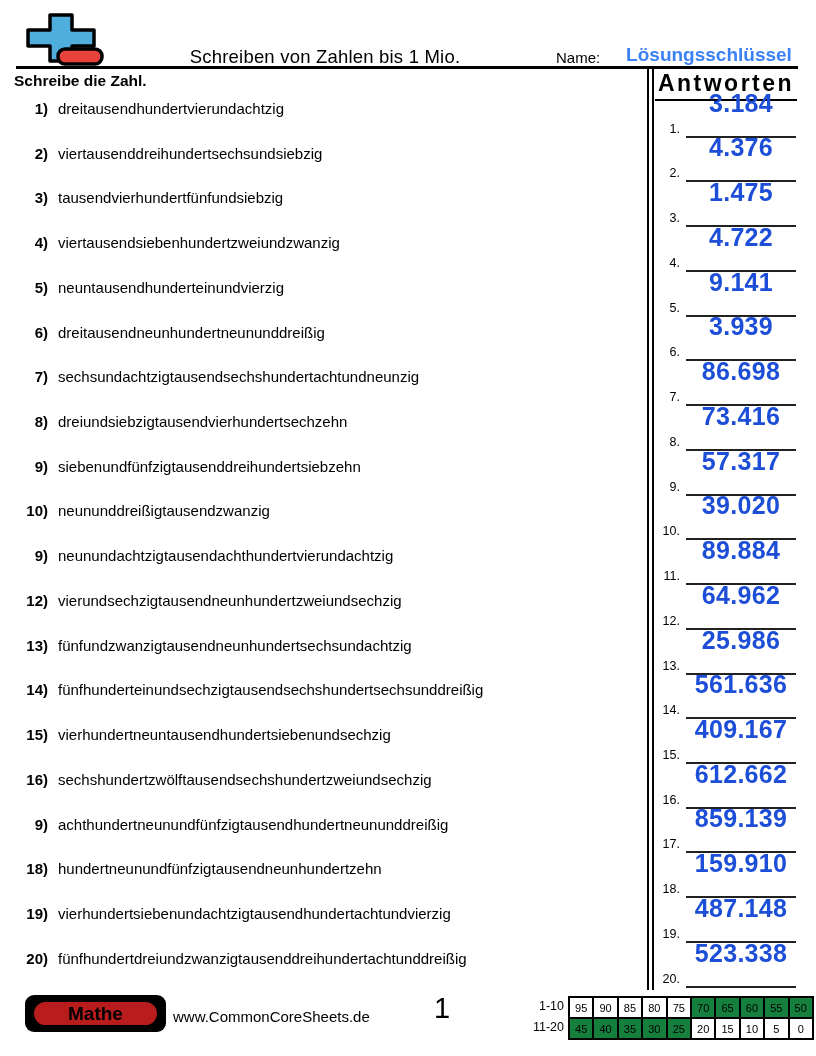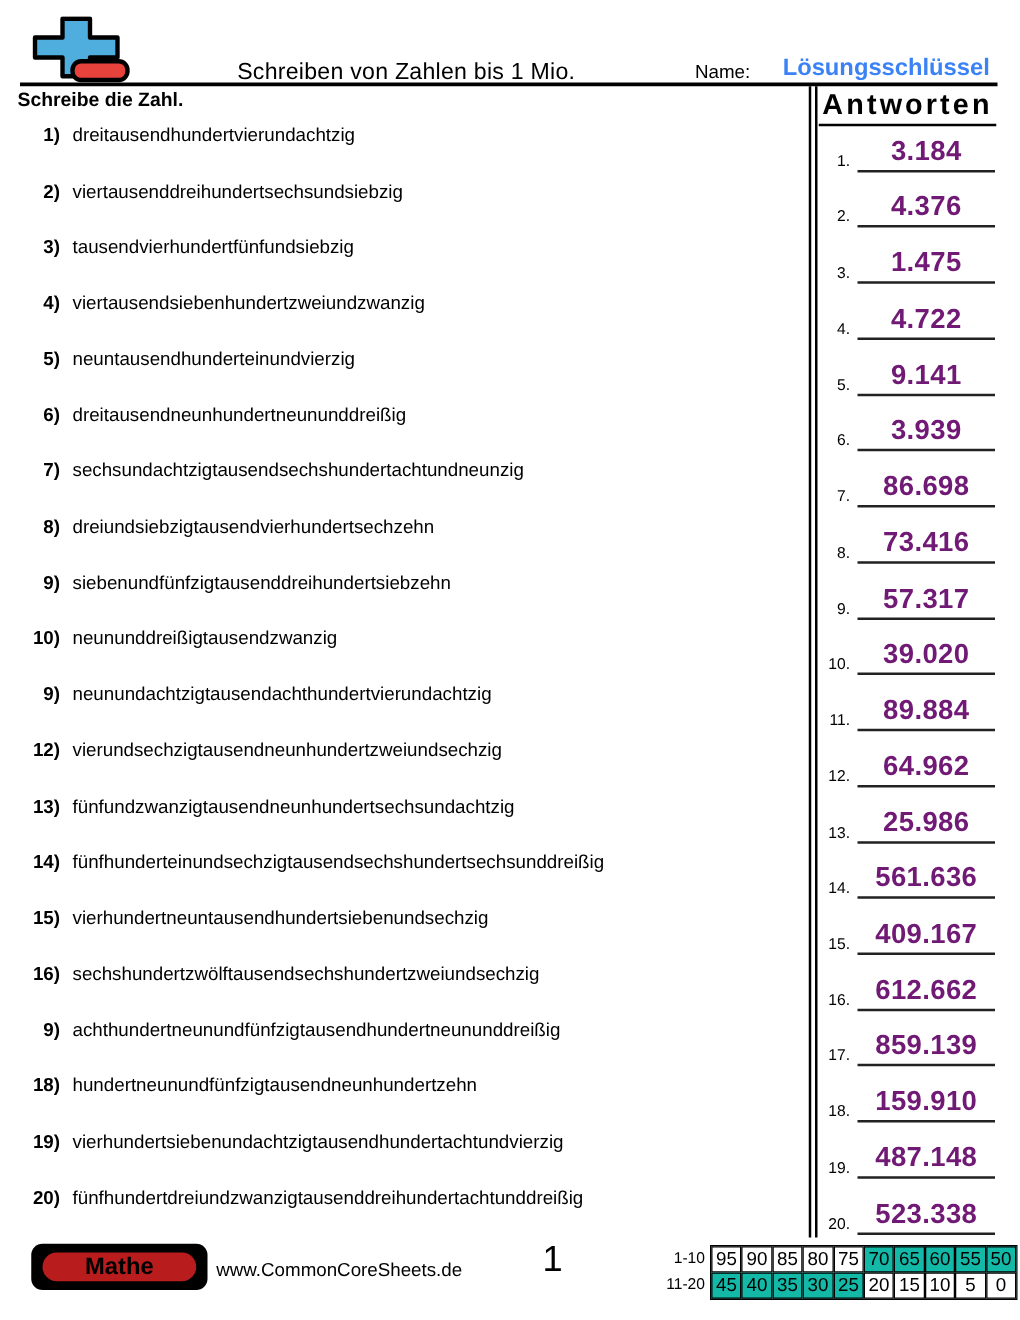--- a/index.html
+++ b/index.html
@@ -37,44 +37,44 @@
   .q-text{margin-left:10px;font-size:15px;}
   
   .answers{position:absolute;left:652px;top:94px;width:150px;}
   .a-row{position:relative;height:44.74px;}
   .a-num{position:absolute;left:0;bottom:3px;width:28px;text-align:right;font-size:12.5px;}
   .a-line{
     position:absolute;left:34px;bottom:1px;width:110px;
     border-bottom:2px solid #222;text-align:center;
   }
   .a-value{
-    display:inline-block;font-size:22px;font-weight:bold;color:#701a75;
-    line-height:1;padding-bottom:4px;letter-spacing:.3px;
+    display:inline-block;font-size:25px;font-weight:bold;color:#1d4ed8;
+    line-height:1;padding-bottom:20px;letter-spacing:.3px;
   }
   
   .badge{position:absolute;left:25px;top:995px;width:141px;height:37px;background:#000;border-radius:9px;}
   .badge-inner{
     position:absolute;left:6px;right:6px;top:4px;bottom:4px;background:#b91c1c;
     border:3px solid #000;border-radius:999px;display:flex;align-items:center;justify-content:center;
     font-size:19px;font-weight:bold;
   }
   .website{position:absolute;left:173px;top:1008px;font-size:15px;}
   .page-num{position:absolute;left:418px;top:992px;width:48px;text-align:center;font-size:29px;}
   .score-labels{position:absolute;left:508px;top:996px;width:56px;font-size:12.5px;text-align:right;}
   .score-labels div{height:21px;line-height:21px;}
   .score-table{
     position:absolute;left:568px;top:996px;display:grid;
     grid-template-columns:repeat(10,24.4px);grid-auto-rows:21px;
     border:1px solid #000;background:#fff;
   }
   .score-cell{
     border:1px solid #000;display:flex;align-items:center;justify-content:center;
-    font-size:15px;box-sizing:border-box;
-  }
-  .hl{background:#14b8a6;}
+    font-size:11px;box-sizing:border-box;
+  }
+  .hl{background:#15803d;}
 </style>
 </head>
 <body>
 
 <div class="page">
 
   <div class="logo">
     <svg width="82" height="56" viewBox="0 0 82 56">
       <path d="M28 2 H50 V17 H72 V33 H50 V48 H28 V33 H6 V17 H28 Z" stroke="#000" stroke-width="3.5" stroke-linejoin="round" fill="#4faede"></path>
       <rect x="36" y="36" width="44" height="15" rx="7" stroke="#000" stroke-width="3.5" fill="#e8423c"></rect>

